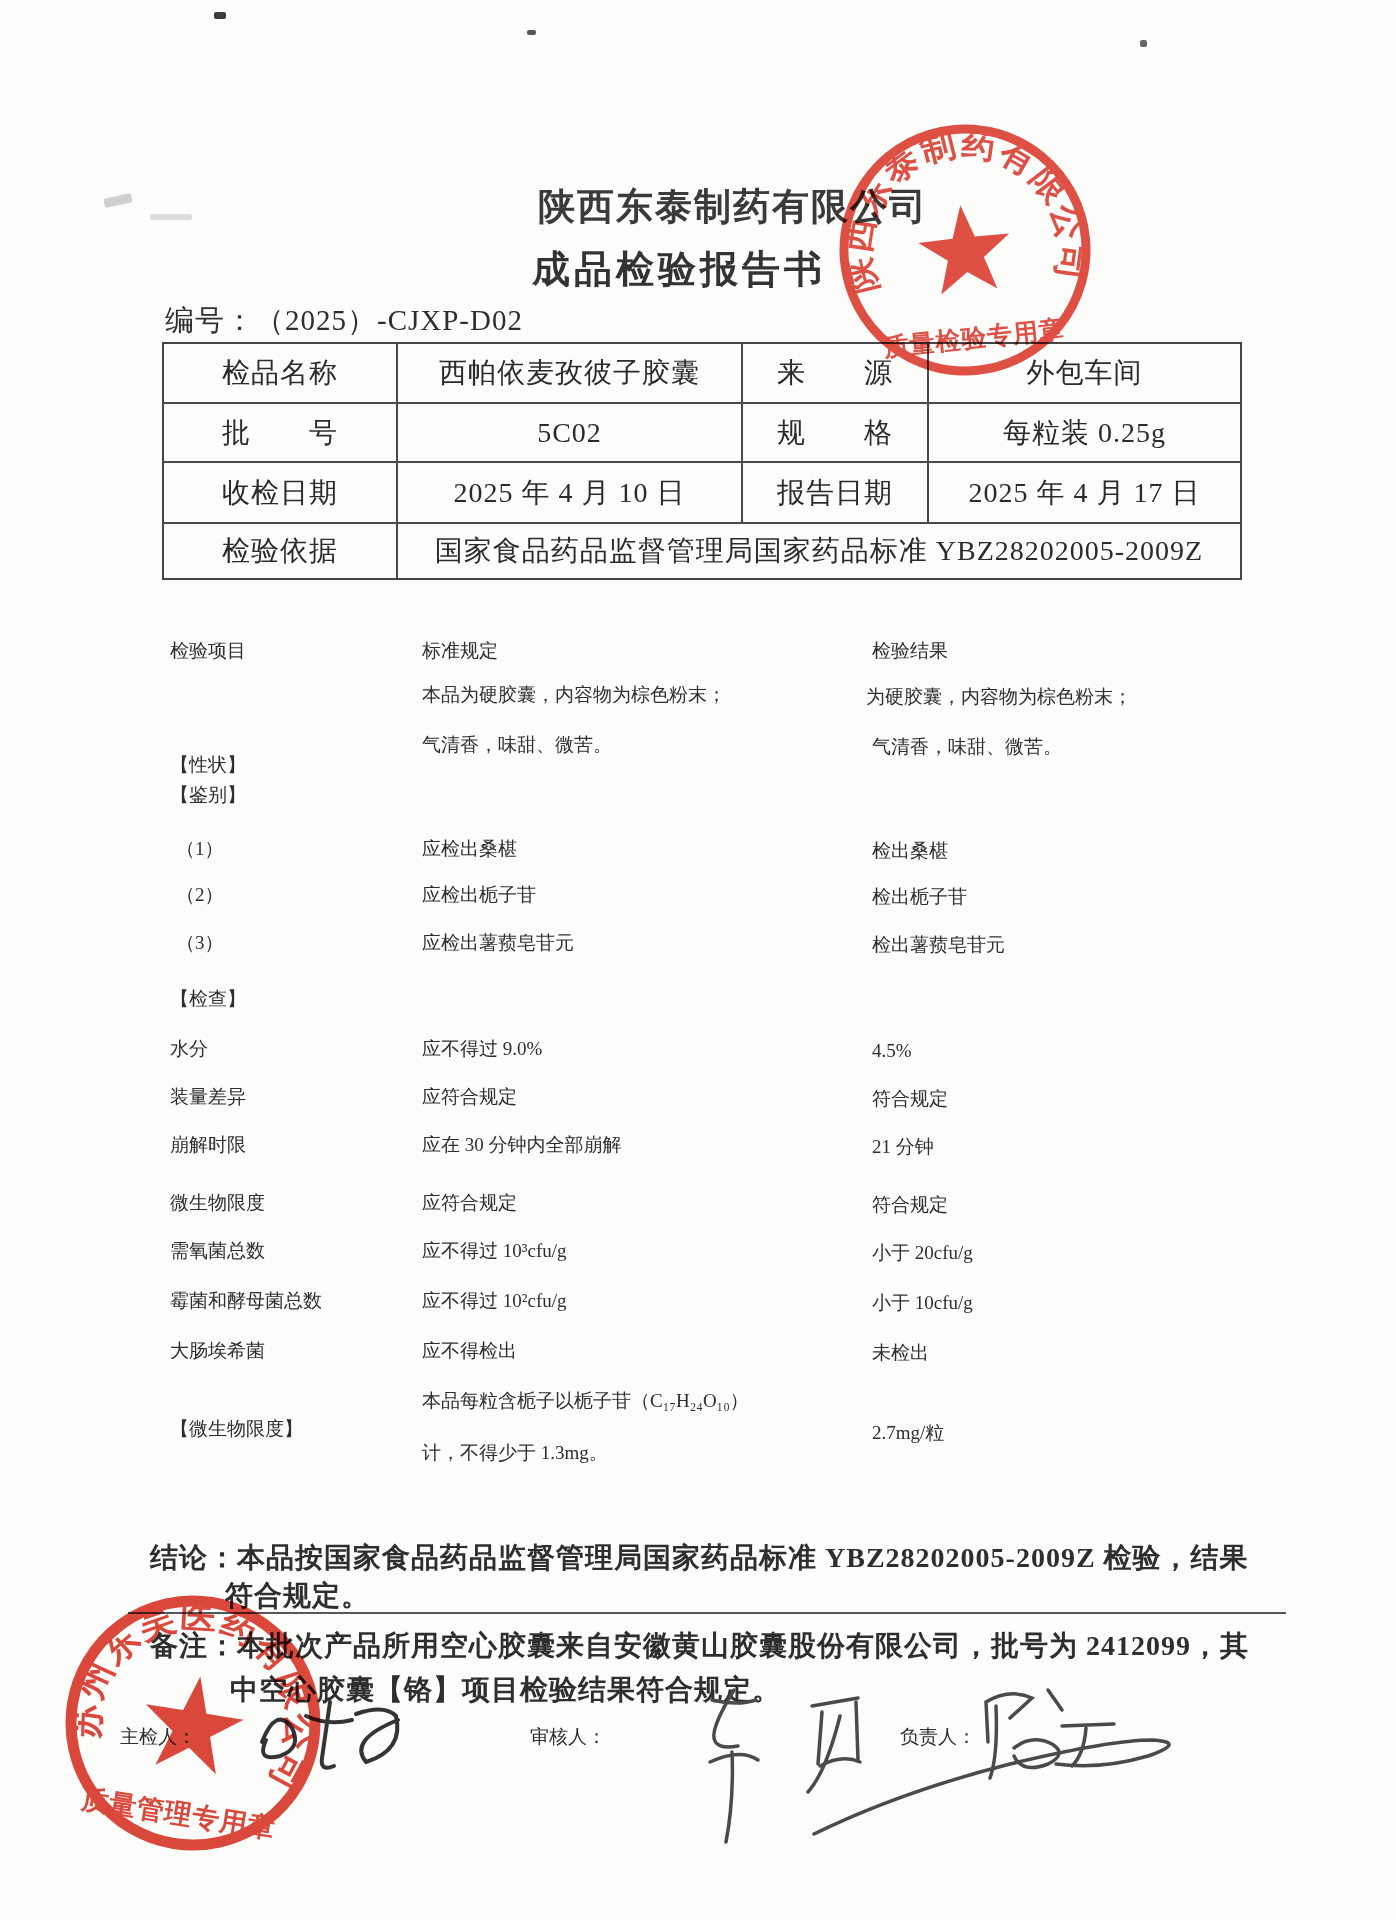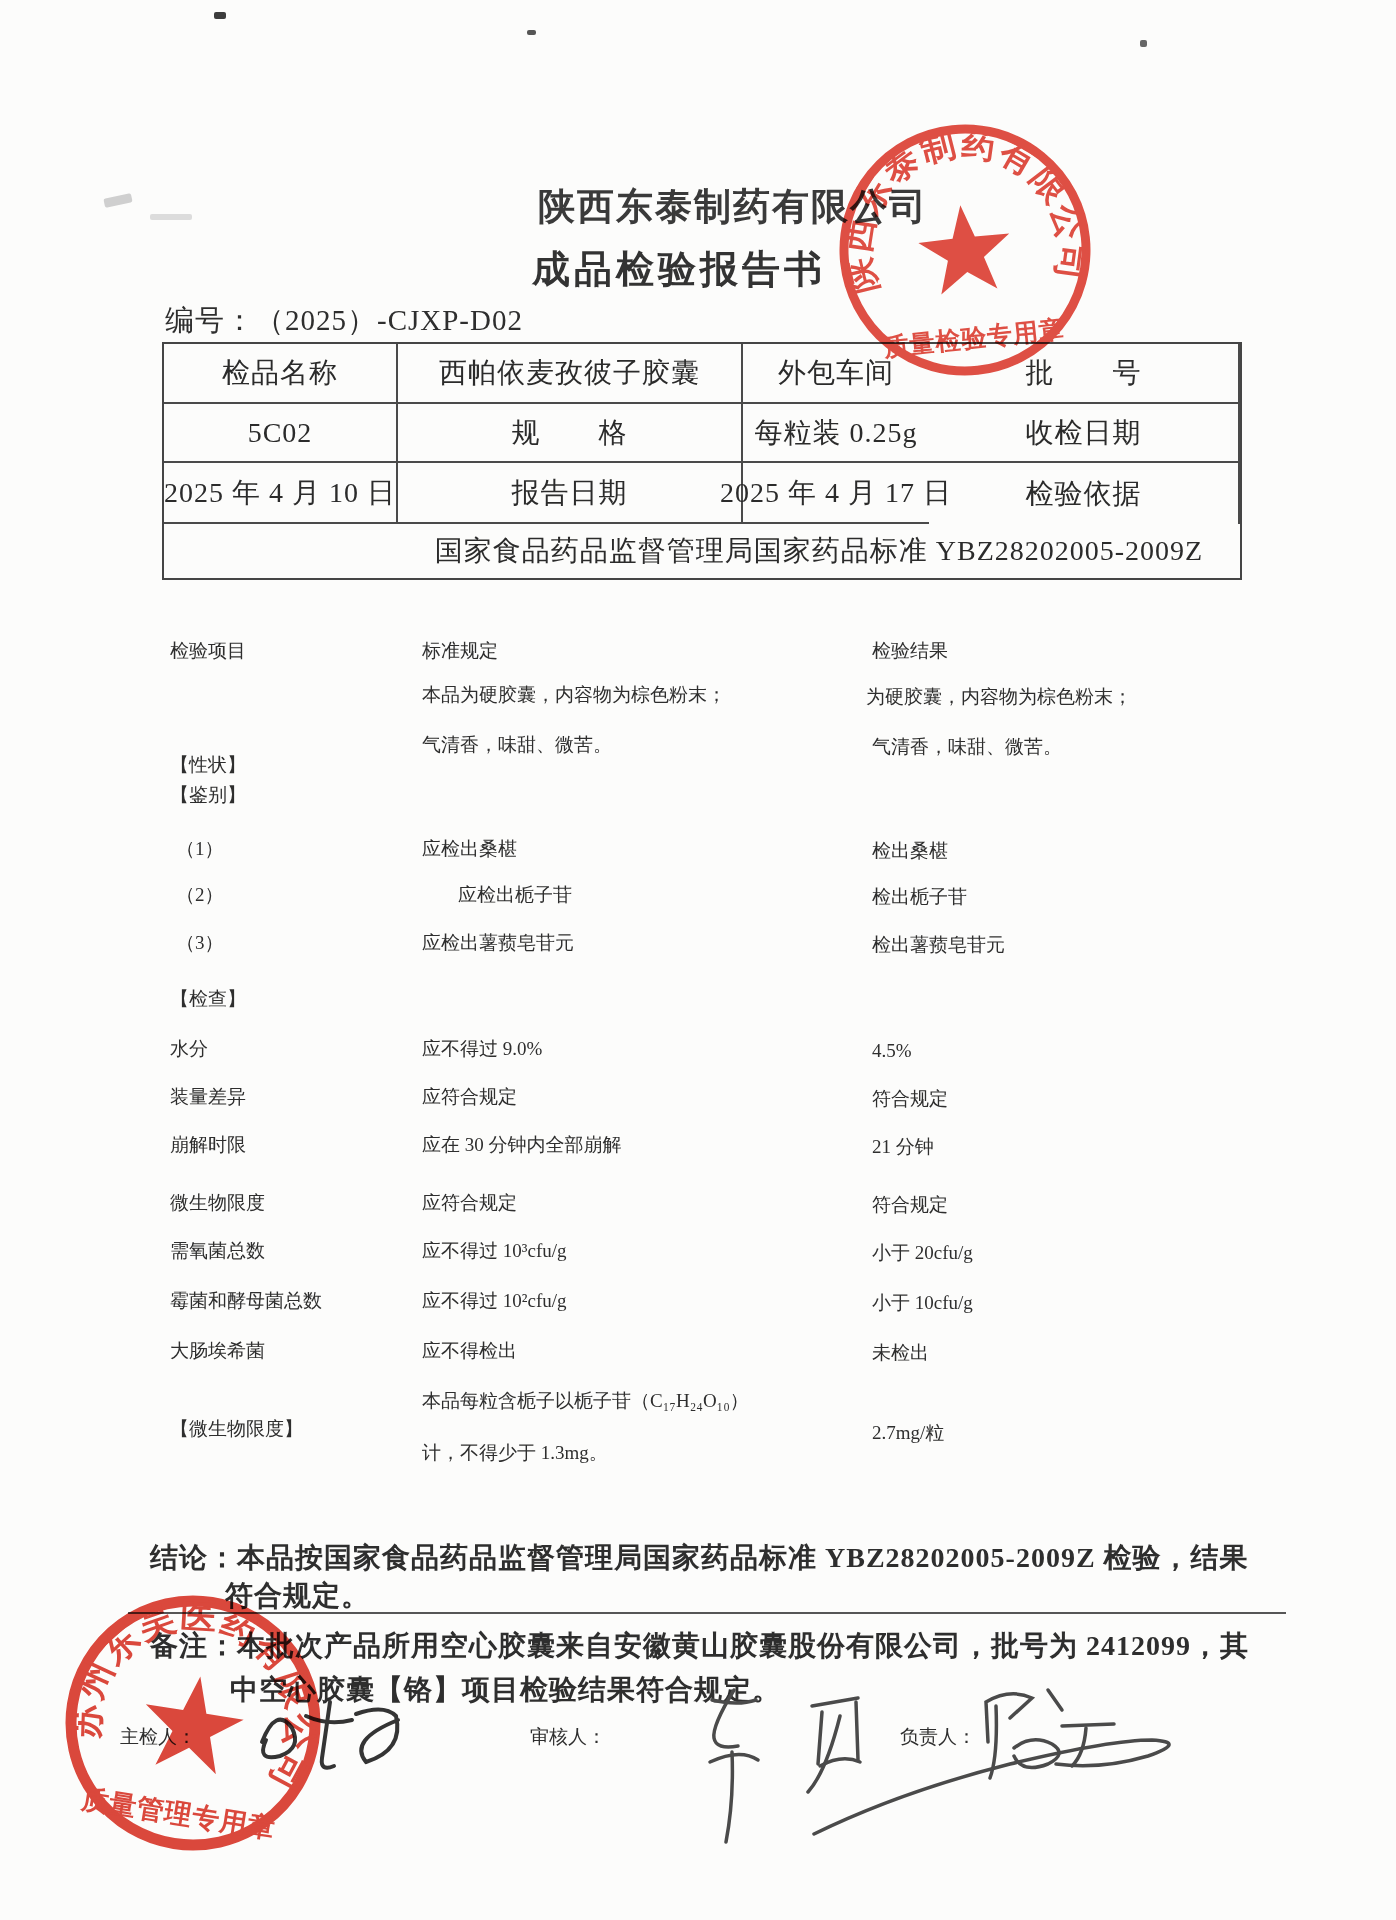--- a/index.html
+++ b/index.html
@@ -52,20 +52,21 @@
   <div class="speck" style="left:104px;top:196px;width:28px;height:9px;background:#cfcfcf;transform:rotate(-12deg);"></div>
   <div class="speck" style="left:150px;top:214px;width:42px;height:6px;background:#dcdcdc;"></div>
 
   <div class="t title-company" style="left:538px;top:186px;">陕西东泰制药有限公司</div>
   <div class="t title-report" style="left:532px;top:248px;">成品检验报告书</div>
   <div class="t report-no" style="left:165px;top:304px;">编号：（2025）-CJXP-D02</div>
 
   <div class="info-table">
     <div class="ic">检品名称</div>
     <div class="ic">西帕依麦孜彼子胶囊</div>
+    <div class="ic">来　　源</div>
     <div class="ic last-col">外包车间</div>
 
     <div class="ic">批　　号</div>
     <div class="ic">5C02</div>
     <div class="ic">规　　格</div>
     <div class="ic last-col">每粒装 0.25g</div>
 
     <div class="ic">收检日期</div>
     <div class="ic">2025 年 4 月 10 日</div>
     <div class="ic">报告日期</div>
@@ -85,21 +86,21 @@
   <div class="t" style="left:866px;top:686px;">为硬胶囊，内容物为棕色粉末；</div>
   <div class="t" style="left:872px;top:736px;">气清香，味甜、微苦。</div>
 
   <div class="t" style="left:170px;top:784px;">【鉴别】</div>
 
   <div class="t" style="left:176px;top:838px;">（1）</div>
   <div class="t" style="left:422px;top:838px;">应检出桑椹</div>
   <div class="t" style="left:872px;top:840px;">检出桑椹</div>
 
   <div class="t" style="left:176px;top:884px;">（2）</div>
-  <div class="t" style="left:422px;top:884px;margin-left:36px;">应检出栀子苷</div>
+  <div class="t" style="left:422px;top:884px;">应检出栀子苷</div>
   <div class="t" style="left:872px;top:886px;">检出栀子苷</div>
 
   <div class="t" style="left:176px;top:932px;">（3）</div>
   <div class="t" style="left:422px;top:932px;">应检出薯蓣皂苷元</div>
   <div class="t" style="left:872px;top:934px;">检出薯蓣皂苷元</div>
 
   <div class="t" style="left:170px;top:988px;">【检查】</div>
 
   <div class="t" style="left:170px;top:1038px;">水分</div>
   <div class="t" style="left:422px;top:1038px;">应不得过 9.0%</div>

